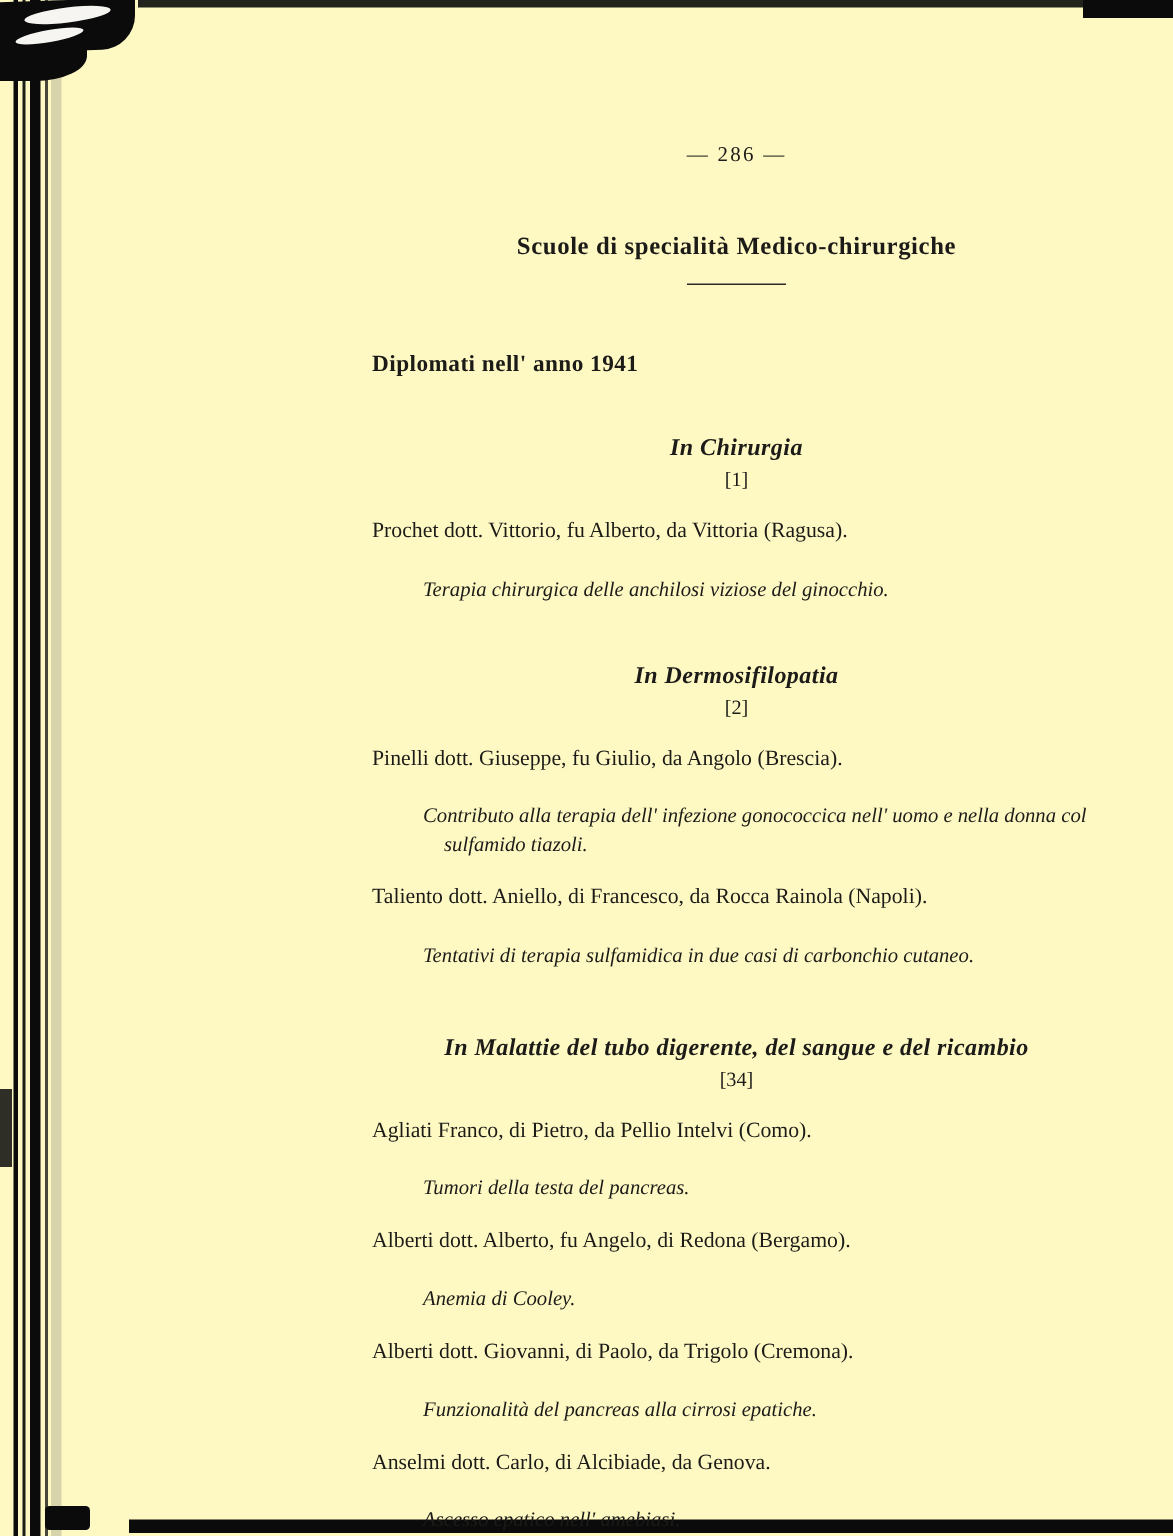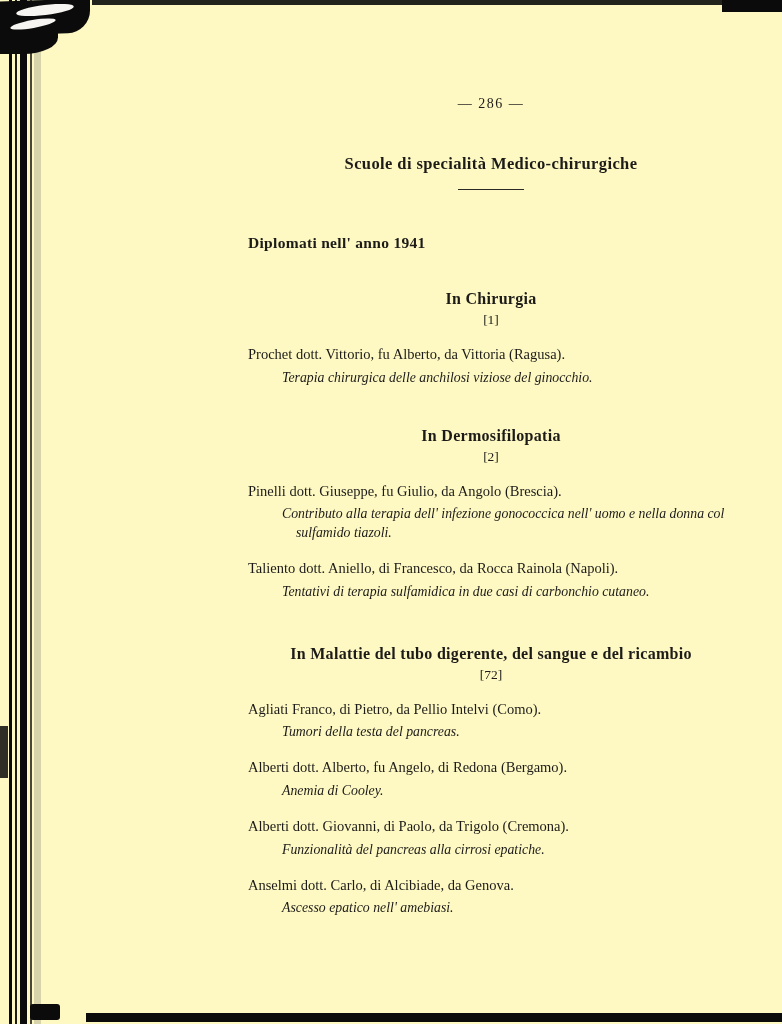--- a/index.html
+++ b/index.html
@@ -64,38 +64,39 @@
     font-weight: bold;
     font-size: 15.5px;
     letter-spacing: 0.3px;
     margin-top: 44px;
   }
   .section { margin-top: 38px; }
   .section.mid   { margin-top: 40px; }
   .section.large { margin-top: 44px; }
   .section-heading {
     text-align: center;
+    font-style: italic;
     font-weight: bold;
     font-size: 16px;
     letter-spacing: 0.3px;
   }
   .section.large .section-heading { font-size: 16px; }
   .section-count {
     text-align: center;
     font-size: 13.5px;
     margin-top: 4px;
   }
   .entry { margin-top: 17px; }
   .entry:first-of-type { margin-top: 20px; }
   .entry-name { font-size: 14.5px; line-height: 1.35; }
   .entry-thesis {
     font-style: italic;
     font-size: 13.8px;
     line-height: 1.38;
-    margin-top: 3px;
+    margin-top: 18px;
     padding-left: 48px;
     text-indent: -14px;
     padding-right: 4px;
   }
 </style>
 </head>
 <body>
 
 <div class="page">
 
@@ -140,21 +141,21 @@
         <div class="entry-thesis">Contributo alla terapia dell' infezione gonococcica nell' uomo e nella donna col sulfamido tiazoli.</div>
       </div>
       <div class="entry">
         <div class="entry-name">Taliento dott. Aniello, di Francesco, da Rocca Rainola (Napoli).</div>
         <div class="entry-thesis">Tentativi di terapia sulfamidica in due casi di carbonchio cutaneo.</div>
       </div>
     </section>
 
     <section class="section large">
       <div class="section-heading">In Malattie del tubo digerente, del sangue e del ricambio</div>
-      <div class="section-count">[72]</div>
+      <div class="section-count">[34]</div>
       <div class="entry">
         <div class="entry-name">Agliati Franco, di Pietro, da Pellio Intelvi (Como).</div>
         <div class="entry-thesis">Tumori della testa del pancreas.</div>
       </div>
       <div class="entry">
         <div class="entry-name">Alberti dott. Alberto, fu Angelo, di Redona (Bergamo).</div>
         <div class="entry-thesis">Anemia di Cooley.</div>
       </div>
       <div class="entry">
         <div class="entry-name">Alberti dott. Giovanni, di Paolo, da Trigolo (Cremona).</div>

